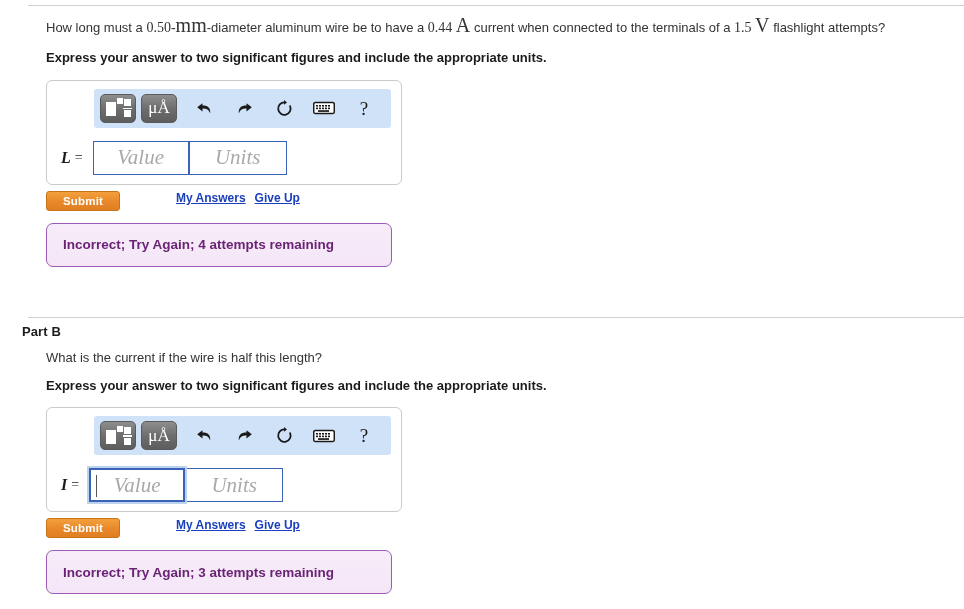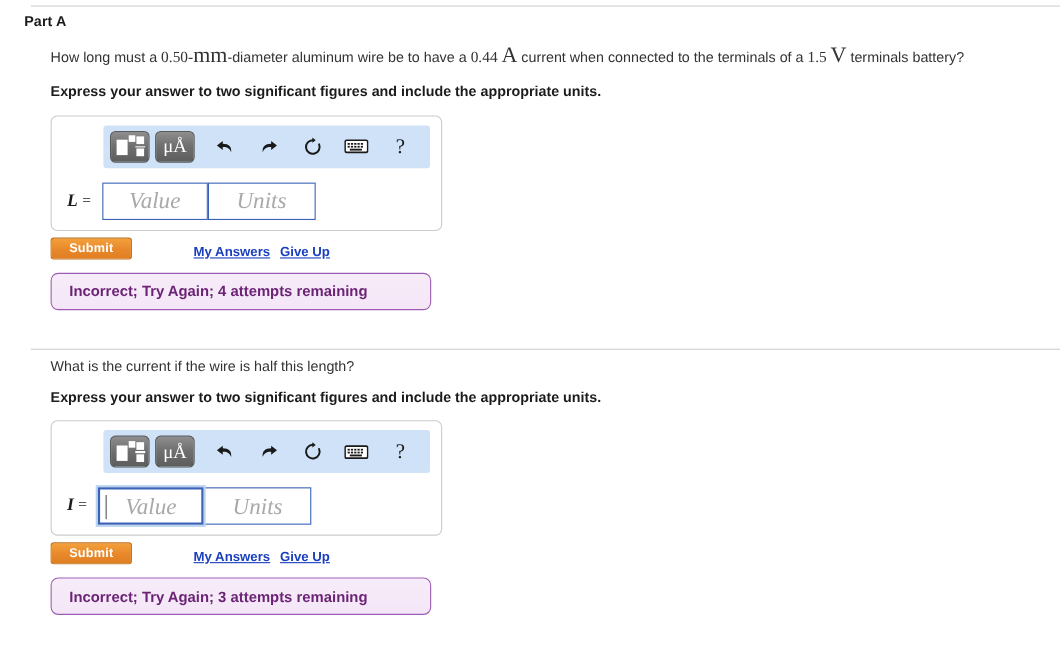--- a/index.html
+++ b/index.html
@@ -188,21 +188,21 @@
     left: 5px;
     top: 5px;
     width: 1px;
     height: 22px;
     background: #555;
   }
 
   
   .submit-row {
     display: flex;
-    align-items: flex-end;
+    align-items: flex-start;
     margin-left: 46px;
     margin-top: 6px;
   }
   .submit-btn {
     width: 74px;
     height: 20px;
     border: 1px solid #c6731a;
     border-radius: 3px;
     background: linear-gradient(#f3a03c, #e8882a 55%, #e07f21);
     color: #ffffff;
@@ -226,21 +226,21 @@
     font-weight: bold;
     text-decoration: underline;
     cursor: pointer;
   }
 
   
   .feedback {
     margin-left: 46px;
     margin-top: 12px;
     width: 346px;
-    height: 34px;
+    height: 44px;
     box-sizing: border-box;
     border: 1px solid #9d5bb5;
     border-radius: 7px;
     background: linear-gradient(#f7ecf9, #f4e6f7);
     display: flex;
     align-items: center;
     padding-left: 16px;
     color: #6b2475;
     font-size: 13.5px;
     font-weight: bold;
@@ -248,23 +248,22 @@
 </style>
 </head>
 <body>
 
 <div class="page">
 
   <div class="divider divider-top"></div>
   <div class="divider divider-b"></div>
 
   <div class="part part-a">
-    <div class="part-title">Part A</div>
-
-    <div class="question"><span>How long must a </span><span class="numval">0.50-</span><span class="mathunit">mm</span><span>-diameter aluminum wire be to have a </span><span class="numval">0.44 </span><span class="mathunit">A</span><span> current when connected to the terminals of a </span><span class="numval">1.5 </span><span class="mathunit">V</span><span> terminals battery?</span></div>
+
+    <div class="question"><span>How long must a </span><span class="numval">0.50-</span><span class="mathunit">mm</span><span>-diameter aluminum wire be to have a </span><span class="numval">0.44 </span><span class="mathunit">A</span><span> current when connected to the terminals of a </span><span class="numval">1.5 </span><span class="mathunit">V</span><span> flashlight attempts?</span></div>
 
     <div class="instruction">Express your answer to two significant figures and include the appropriate units.</div>
 
     <div class="answer-panel">
       <div class="mathbar">
 
         <div class="tool-btn">
           <span class="tmpl-icon">
             <i class="tmpl-big"></i>
               <i class="tmpl-small"></i>
@@ -334,20 +333,21 @@
       <div class="links">
         <a>My Answers</a>
         <a>Give Up</a>
       </div>
     </div>
 
     <div class="feedback">Incorrect; Try Again; 4 attempts remaining</div>
   </div>
 
   <div class="part part-b">
+    <div class="part-title">Part B</div>
 
     <div class="question">What is the current if the wire is half this length?</div>
 
     <div class="instruction">Express your answer to two significant figures and include the appropriate units.</div>
 
     <div class="answer-panel">
       <div class="mathbar">
 
         <div class="tool-btn">
           <span class="tmpl-icon">

